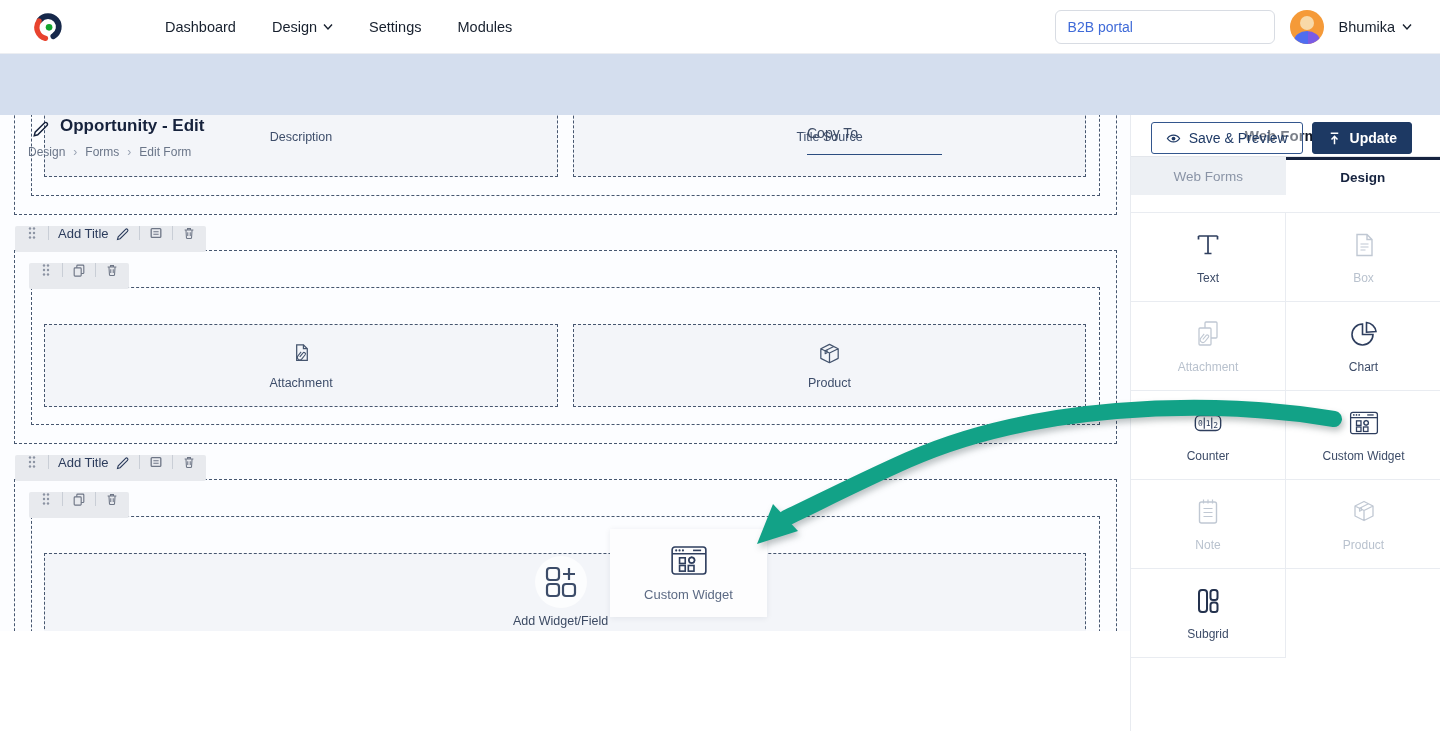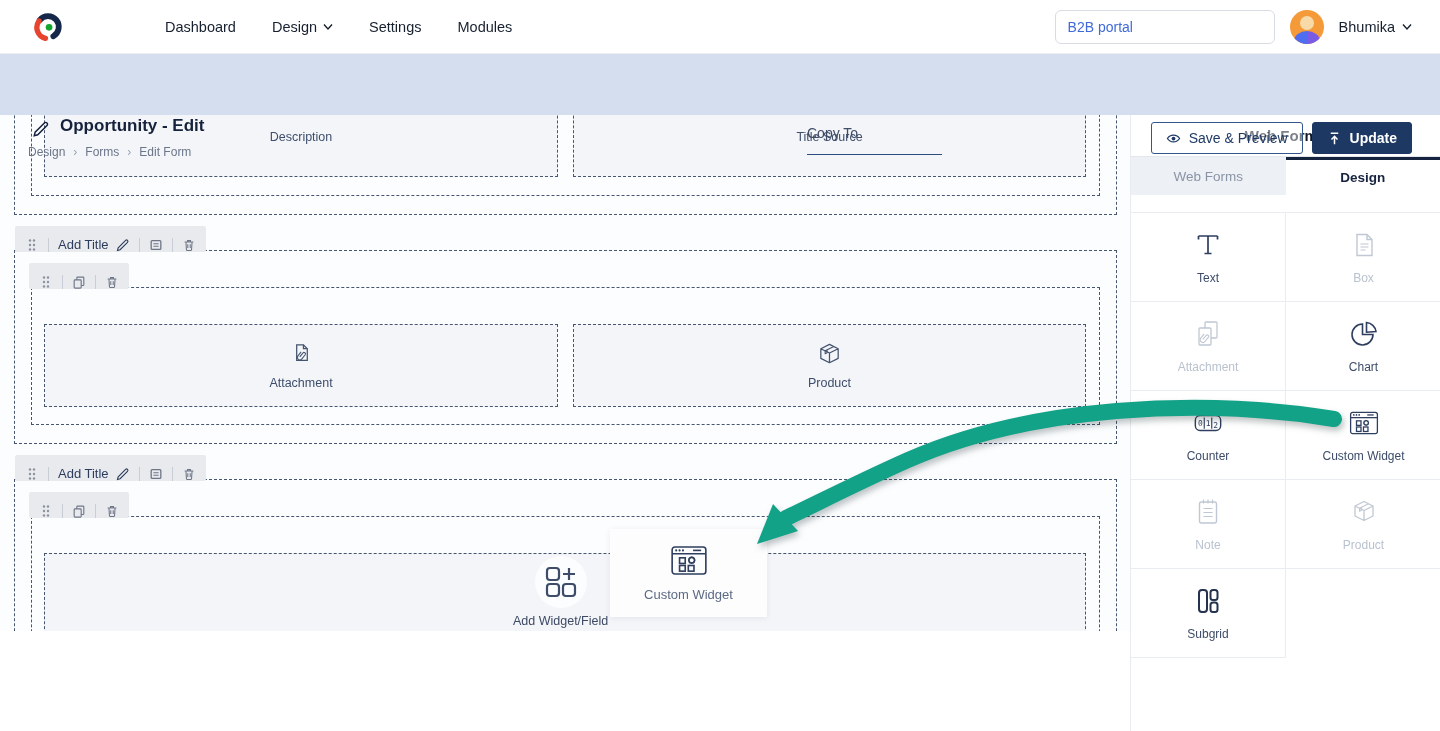--- a/index.html
+++ b/index.html
@@ -44,21 +44,21 @@
     background:#fcfdff; overflow:hidden; z-index:1; }
   .dash { position:absolute; border:1px dashed #46566f; }
   .fieldbox { position:absolute; background:#f3f5f9; border:1px dashed #46566f;
     display:flex; flex-direction:column; align-items:center; justify-content:center; gap:8px; }
   .fieldbox .flabel { font-size:12.5px; color:#3e4e6b; }
   .cropfield { justify-content:flex-start; }
   .cropfield .flabel { margin-top:28px; }
   .wfi { width:27px; height:27px; }
 
   .stoolbar { position:absolute; height:26px; background:#e8eaee; border-radius:2px;
-    display:flex; align-items:flex-end; padding:0 10px; gap:9px; z-index:3; }
+    display:flex; align-items:flex-start; padding:0 10px; gap:9px; z-index:3; }
   .tdiv { width:1px; height:14px; background:#c9ced6; }
   .ttitle { font-size:13px; color:#2c3c5c; display:flex; align-items:center; gap:7px; }
   .ticon { width:14px; height:14px; display:flex; align-items:center; cursor:pointer; }
 
   .addwidget { position:absolute; left:44px; display:flex; flex-direction:column; align-items:center; gap:6px; z-index:2; }
   .aw-circle { width:52px; height:52px; border-radius:50%; background:rgba(255,255,255,0.75);
     display:flex; align-items:center; justify-content:center; cursor:pointer; }
   .aw-label { font-size:12.5px; color:#3c4a63; }
 
   .ghost { position:absolute; left:610px; top:414px; width:157px; height:88px; background:#fdfdfe;

